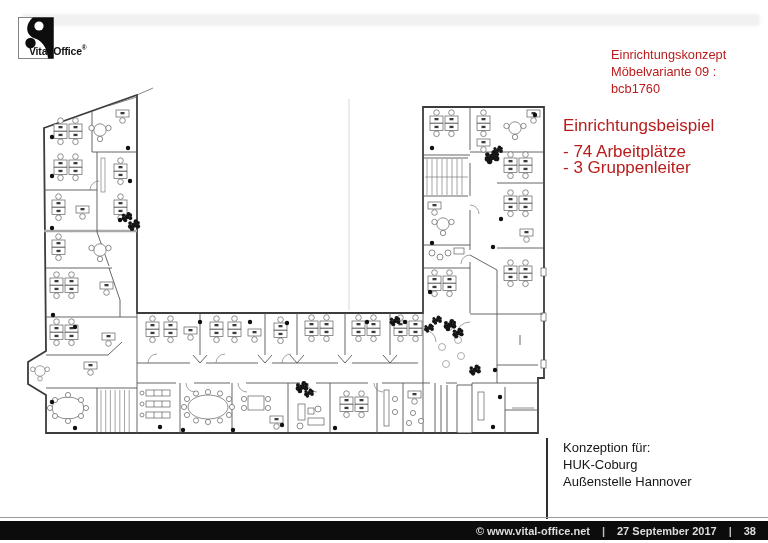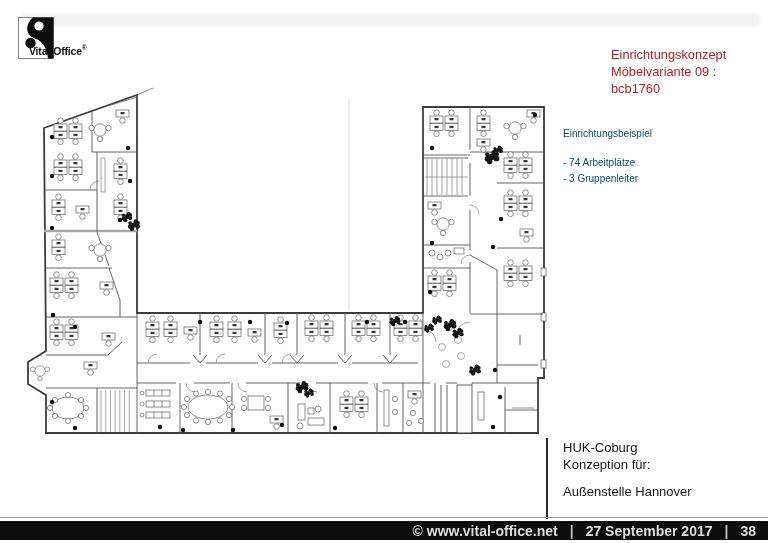--- a/index.html
+++ b/index.html
@@ -8,30 +8,30 @@
   .faint-band{position:absolute;left:22px;top:14px;width:738px;height:12px;
               background:rgba(0,0,0,0.055);filter:blur(1.6px);border-radius:3px;}
   
   .logo{position:absolute;left:18px;top:17px;width:120px;height:45px;}
   .logo svg{position:absolute;left:0;top:0;}
   .brand{position:absolute;left:11px;top:27px;font-size:10.5px;font-weight:bold;
          letter-spacing:-0.2px;color:#111;white-space:nowrap;}
   .brand sup{font-size:6.5px;vertical-align:super;}
   
   .note{position:absolute;left:563px;top:46px;font-size:12.8px;line-height:17px;color:#b91c1c;margin-left:48px;}
-  .example{position:absolute;left:563px;top:128px;color:#0c4a6e;font-size:10px;}
-  .example .items{margin-top:16px;line-height:15.5px;}
+  .example{position:absolute;left:563px;top:116px;color:#b91c1c;font-size:17px;}
+  .example .items{margin-top:8px;line-height:15.5px;}
   .client{position:absolute;left:563px;top:439px;font-size:13px;line-height:17px;color:#161616;}
-  .client .loc{margin-top:10px;}
+  .client .loc{}
   .vdivider{position:absolute;left:546px;top:438px;width:2px;height:81px;background:#2e2e2e;}
   
   .hairline{position:absolute;left:0;top:517px;width:768px;height:1px;background:#9a9a9a;}
   .footerbar{position:absolute;left:0;top:521px;width:768px;height:19px;background:#0c0c0c;
              display:flex;justify-content:flex-end;align-items:center;gap:12px;
-             padding-right:12px;box-sizing:border-box;color:#dcdcdc;font-size:14px;font-weight:bold;}
+             padding-right:12px;box-sizing:border-box;color:#dcdcdc;font-size:11px;font-weight:bold;}
   .footerbar .sep{color:#bdbdbd;}
   .plan{position:absolute;left:0;top:0;}
 </style>
 </head>
 <body>
 
 <div class="page">
 
   <div class="faint-band"></div>
 
@@ -53,22 +53,22 @@
   <div class="example">
     <div>Einrichtungsbeispiel</div>
     <div class="items">
       <div>- 74 Arbeitplätze</div>
       <div>- 3 Gruppenleiter</div>
     </div>
   </div>
 
   <div class="vdivider"></div>
   <div class="client">
+    <div>Konzeption für:</div>
     <div>HUK-Coburg</div>
-    <div>Konzeption für:</div>
     <div class="loc">Außenstelle Hannover</div>
   </div>
 
   <div class="hairline"></div>
   <div class="footerbar">
     <span>©  www.vital-office.net</span>
     <span class="sep">|</span>
     <span>27 September 2017</span>
     <span class="sep">|</span>
     <span>38</span>

